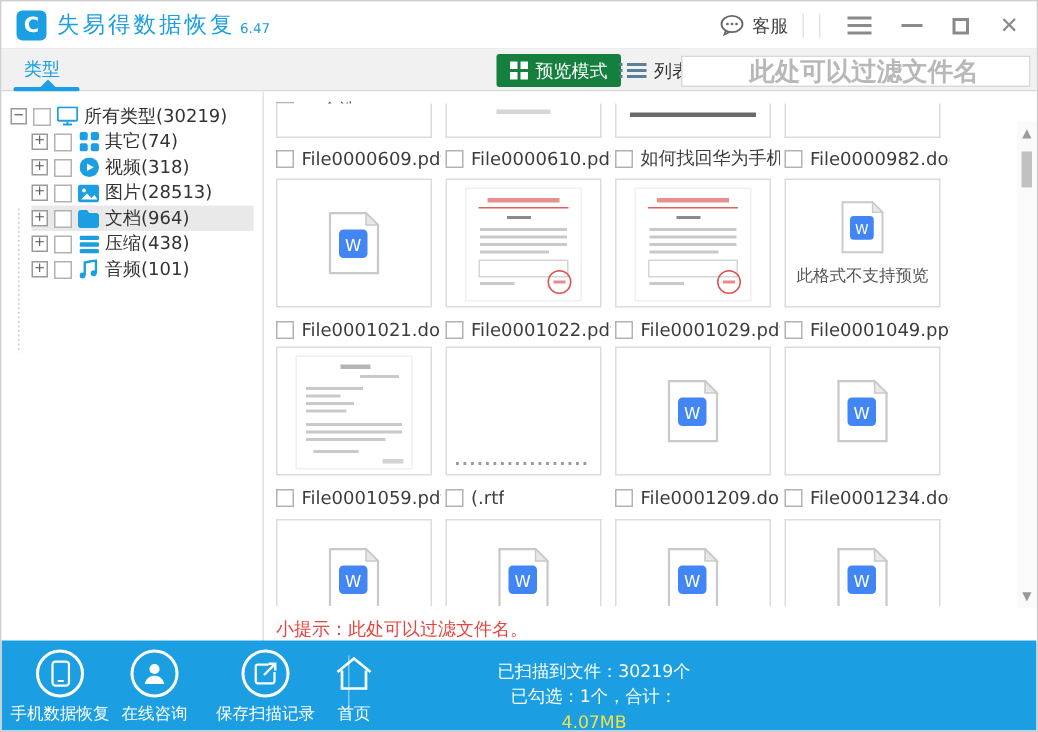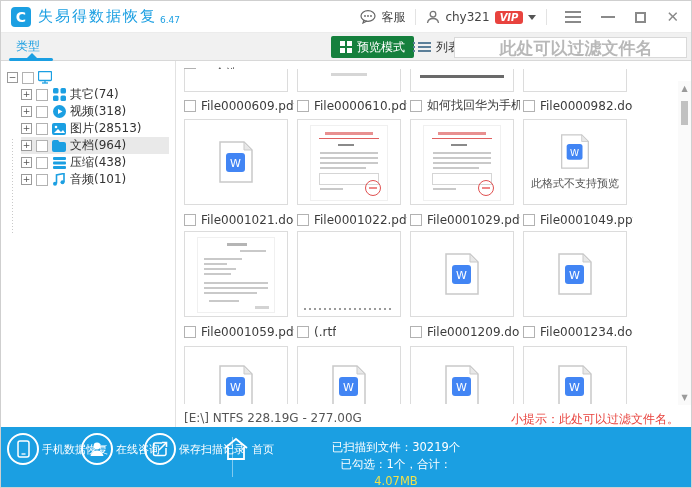--- a/index.html
+++ b/index.html
@@ -77,21 +77,21 @@
   .varrow { position:absolute; left:2px; width:9px; height:9px; color:#9a9a9a; font-size:8px; line-height:9px; text-align:center; }
   .vthumb { position:absolute; left:3px; top:20px; width:7px; height:24px; background:#c1c1c1; }
 
   
   .statusline { position:absolute; left:8px; top:350px; width:495px; display:flex; justify-content:space-between; }
   .status-part { color:#555; }
   .status-tip { color:#e8433e; }
 
   
   .toolbar { position:absolute; left:0; bottom:0; width:100%; height:60px; background:#1b9fe2; color:#fff; }
-  .tool-item { position:absolute; top:6px; display:flex; flex-direction:row; align-items:center; gap:3px; }
+  .tool-item { position:absolute; top:6px; display:flex; flex-direction:column; align-items:center; gap:3px; }
   .tool-label { font-size:11px; color:#fff; white-space:nowrap; }
   .circle-ic { width:32px; height:32px; border:2px solid #fff; border-radius:50%; display:flex; align-items:center; justify-content:center; }
   .tool-div { position:absolute; left:231px; top:10px; width:1px; height:40px; background:rgba(255,255,255,.45); }
   .stats { position:absolute; left:320px; top:12px; width:150px; text-align:center; font-size:11.5px; line-height:17px; }
   .size-val { color:#f0e14a; }
   .recover-btn { position:absolute; left:530px; top:7px; width:156px; height:40px; background:#fff; border:none; border-radius:4px; color:#1b9fe2; font-size:16px; letter-spacing:6px; font-family:inherit; font-weight:bold; }
 </style>
 </head>
 <body>
 
@@ -106,29 +106,20 @@
         <svg width="16" height="14" viewBox="0 0 16 14">
             <ellipse cx="8" cy="6" rx="7" ry="5.4" fill="none" stroke="#666" stroke-width="1.2"></ellipse>
             <path d="M4 10 L3 13 L7 11" fill="none" stroke="#666" stroke-width="1.2"></path>
             <circle cx="5" cy="6" r="0.9" fill="#666"></circle>
             <circle cx="8" cy="6" r="0.9" fill="#666"></circle>
             <circle cx="11" cy="6" r="0.9" fill="#666"></circle>
           </svg>
         <span>客服</span>
       </div>
       <div class="vdiv"></div>
-      <div class="tb-item">
-        <svg width="14" height="14" viewBox="0 0 14 14">
-            <circle cx="7" cy="4.2" r="2.8" fill="none" stroke="#777" stroke-width="1.3"></circle>
-            <path d="M1.5 13 C2 9.5 5 8.5 7 8.5 C9 8.5 12 9.5 12.5 13" fill="none" stroke="#777" stroke-width="1.3"></path>
-          </svg>
-        <span>chy321</span>
-        <span class="vip-badge">VIP</span>
-        <span class="caret-down"></span>
-      </div>
       <div class="vdiv"></div>
       <div class="winctl">
         <div class="menu-icon">
             <div></div>
             <div></div>
             <div></div>
           </div>
         <div class="min-icon"></div>
         <div class="max-icon"></div>
         <div class="close-icon">✕</div>
@@ -172,20 +163,21 @@
     <div class="tree-row" style="left:6px; top:8px;">
       <div class="expander">−</div>
       <div class="cbx"></div>
       <span class="ticon">
           <svg width="14" height="13" viewBox="0 0 14 13">
             <rect x="0.5" y="0.5" width="13" height="9" rx="1" fill="none" stroke="#1b9fe2" stroke-width="1.3"></rect>
             <line x1="4" y1="12" x2="10" y2="12" stroke="#1b9fe2" stroke-width="1.3"></line>
             <line x1="7" y1="10" x2="7" y2="12" stroke="#1b9fe2" stroke-width="1.3"></line>
           </svg>
         </span>
+      <span class="tree-label">所有类型(30219)</span>
     </div>
 
     <div class="tree-row" style="left:20px; top:25px;">
       <div class="expander">+</div>
       <div class="cbx"></div>
       <span class="ticon">
           <svg width="13" height="13" viewBox="0 0 13 13">
             <rect x="0" y="0" width="5.5" height="5.5" rx="1.5" fill="#1b9fe2"></rect>
             <rect x="7.5" y="0" width="5.5" height="5.5" rx="1.5" fill="#1b9fe2"></rect>
             <rect x="0" y="7.5" width="5.5" height="5.5" rx="1.5" fill="#1b9fe2"></rect>
@@ -447,21 +439,20 @@
         </svg>
     </div>
 
     <div class="vscroll">
       <div class="varrow" style="top:3px;">▲</div>
       <div class="vthumb"></div>
       <div class="varrow" style="bottom:3px;">▼</div>
     </div>
 
     <div class="statusline">
-      <span class="status-part">[E:\] NTFS 228.19G - 277.00G</span>
       <span class="status-tip">小提示：此处可以过滤文件名。</span>
     </div>
   </div>
 
   <div class="toolbar">
     <div class="tool-item" style="left:6px;">
       <div class="circle-ic">
         <svg width="13" height="18" viewBox="0 0 13 18">
             <rect x="1" y="1" width="11" height="16" rx="2" fill="none" stroke="#fff" stroke-width="1.5"></rect>
             <line x1="4.5" y1="14" x2="8.5" y2="14" stroke="#fff" stroke-width="1.3"></line>

